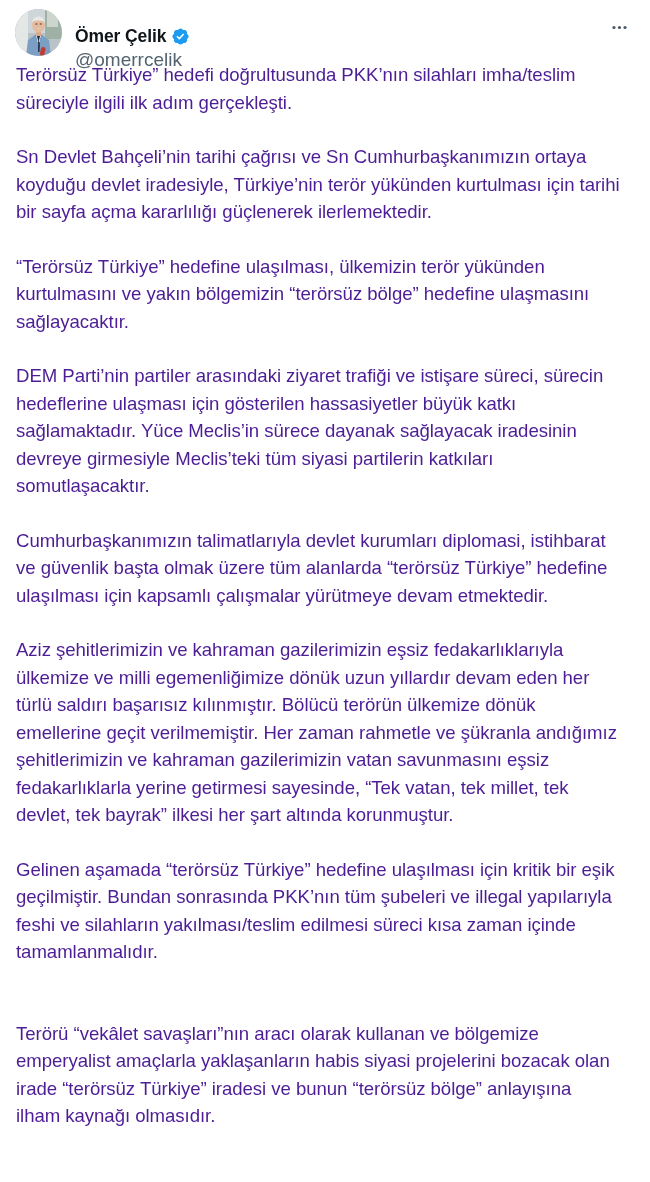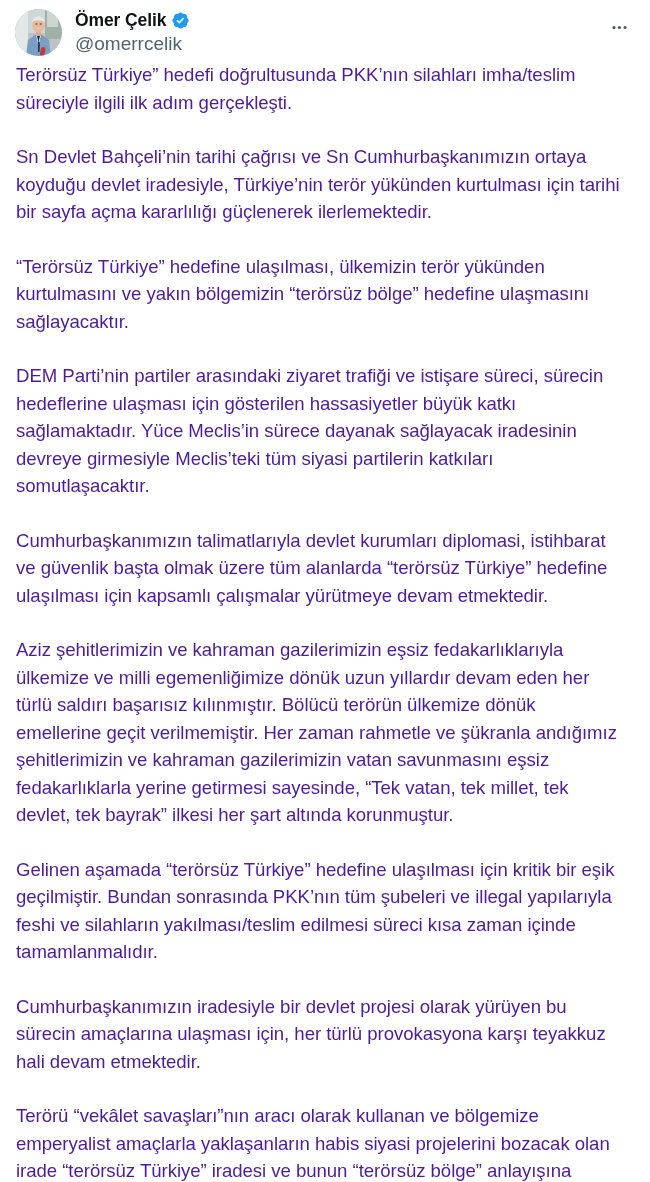--- a/index.html
+++ b/index.html
@@ -45,20 +45,21 @@
   }
   .avatar svg { display: block; width: 47px; height: 47px; }
 
   .identity {
     margin-left: 13px;
     display: flex;
     flex-direction: column;
     justify-content: flex-start;
     min-width: 0;
     padding-top: 1px;
+    margin-top: 16px;
   }
 
   .name-row {
     display: flex;
     align-items: center;
     line-height: 1;
   }
 
   .display-name {
     font-size: 17.5px;
@@ -196,18 +197,17 @@
     <p>“Terörsüz Türkiye” hedefine ulaşılması, ülkemizin terör yükünden kurtulmasını ve yakın bölgemizin “terörsüz bölge” hedefine ulaşmasını sağlayacaktır.</p>
     <div class="para-gap"></div>
     <p>DEM Parti’nin partiler arasındaki ziyaret trafiği ve istişare süreci, sürecin hedeflerine ulaşması için gösterilen hassasiyetler büyük katkı sağlamaktadır. Yüce Meclis’in sürece dayanak sağlayacak iradesinin devreye girmesiyle Meclis’teki tüm siyasi partilerin katkıları somutlaşacaktır.</p>
     <div class="para-gap"></div>
     <p>Cumhurbaşkanımızın talimatlarıyla devlet kurumları diplomasi, istihbarat ve güvenlik başta olmak üzere tüm alanlarda “terörsüz Türkiye” hedefine ulaşılması için kapsamlı çalışmalar yürütmeye devam etmektedir.</p>
     <div class="para-gap"></div>
     <p>Aziz şehitlerimizin ve kahraman gazilerimizin eşsiz fedakarlıklarıyla ülkemize ve milli egemenliğimize dönük uzun yıllardır devam eden her türlü saldırı başarısız kılınmıştır. Bölücü terörün ülkemize dönük emellerine geçit verilmemiştir. Her zaman rahmetle ve şükranla andığımız şehitlerimizin ve kahraman gazilerimizin vatan savunmasını eşsiz fedakarlıklarla yerine getirmesi sayesinde, “Tek vatan, tek millet, tek devlet, tek bayrak” ilkesi her şart altında korunmuştur.</p>
     <div class="para-gap"></div>
     <p>Gelinen aşamada “terörsüz Türkiye” hedefine ulaşılması için kritik bir eşik geçilmiştir. Bundan sonrasında PKK’nın tüm şubeleri ve illegal yapılarıyla feshi ve silahların yakılması/teslim edilmesi süreci kısa zaman içinde tamamlanmalıdır.</p>
     <div class="para-gap"></div>
-    <p>Cumhurbaşkanımızın iradesiyle bir devlet projesi olarak yürüyen bu sürecin amaçlarına ulaşması için, her türlü provokasyona karşı teyakkuz hali devam etmektedir.</p>
     <div class="para-gap"></div>
     <p>Terörü “vekâlet savaşları”nın aracı olarak kullanan ve bölgemize emperyalist amaçlarla yaklaşanların habis siyasi projelerini bozacak olan irade “terörsüz Türkiye” iradesi ve bunun “terörsüz bölge” anlayışına ilham kaynağı olmasıdır.</p>
   </div>
 
 </div>
 
 </body></html>

